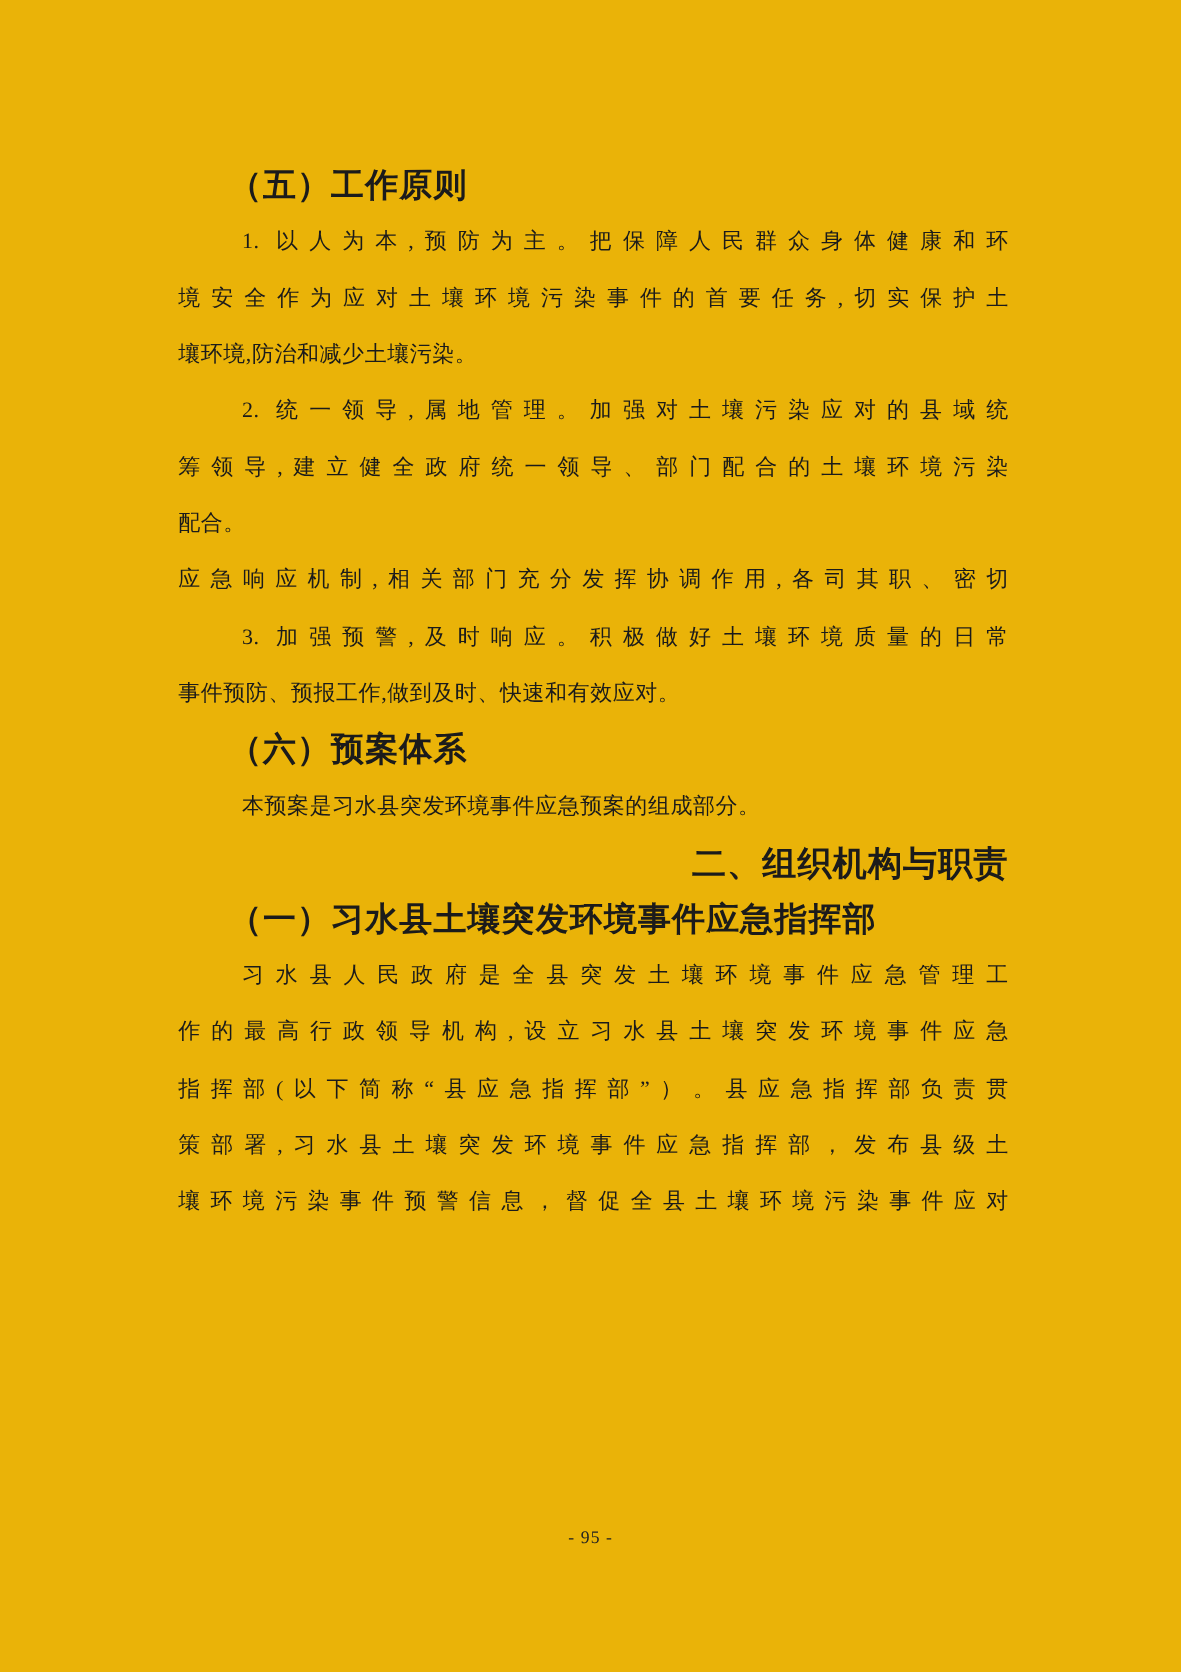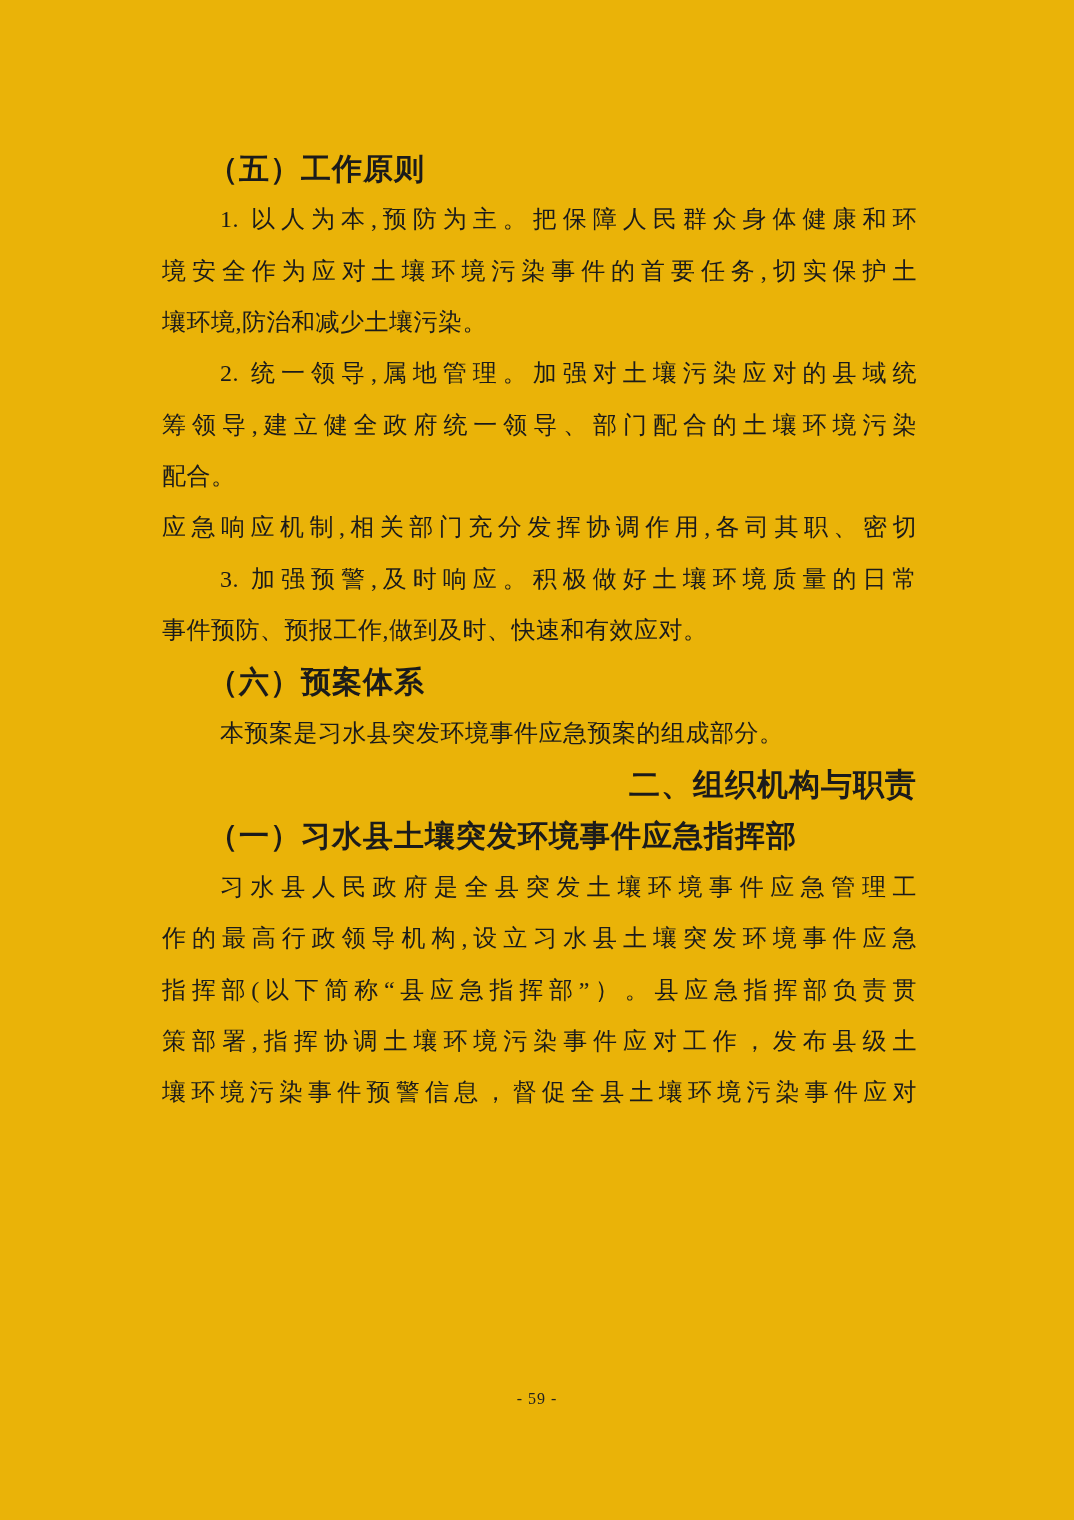--- a/index.html
+++ b/index.html
@@ -20,21 +20,21 @@
   .doc {
     position: absolute;
     left: 162px;
     top: 143px;
     width: 755px;
   }
   .block { margin: 0; }
   .line {
     height: 51.35px;
     line-height: 51.35px;
-    font-size: 24px;
+    font-size: 20px;
     text-align: justify;
     text-align-last: justify;
     letter-spacing: 0.5px;
     white-space: nowrap;
     overflow: visible;
   }
   .line.first { text-indent: 58px; }
   .line.last {
     text-align: left;
     text-align-last: left;
@@ -93,20 +93,20 @@
       <div class="block heading-kai">（六）预案体系</div>
       <div class="block para">
         <div class="line first last">本预案是习水县突发环境事件应急预案的组成部分。</div>
       </div>
       <div class="block heading-sans">二、组织机构与职责</div>
       <div class="block heading-kai">（一）习水县土壤突发环境事件应急指挥部</div>
       <div class="block para">
         <div class="line first">习水县人民政府是全县突发土壤环境事件应急管理工</div>
         <div class="line">作的最高行政领导机构,设立习水县土壤突发环境事件应急</div>
         <div class="line">指挥部(以下简称“县应急指挥部”）。县应急指挥部负责贯</div>
-        <div class="line">策部署,指挥协调土壤环境污染事件应对工作，发布县级土</div>
+        <div class="line">策部署,习水县土壤突发环境事件应急指挥部，发布县级土</div>
         <div class="line">壤环境污染事件预警信息，督促全县土壤环境污染事件应对</div>
       </div>
     </main>
   <div class="footer">
-    <span>- 59 -</span>
+    <span>- 95 -</span>
   </div>
 </div>
 
 </body></html>

